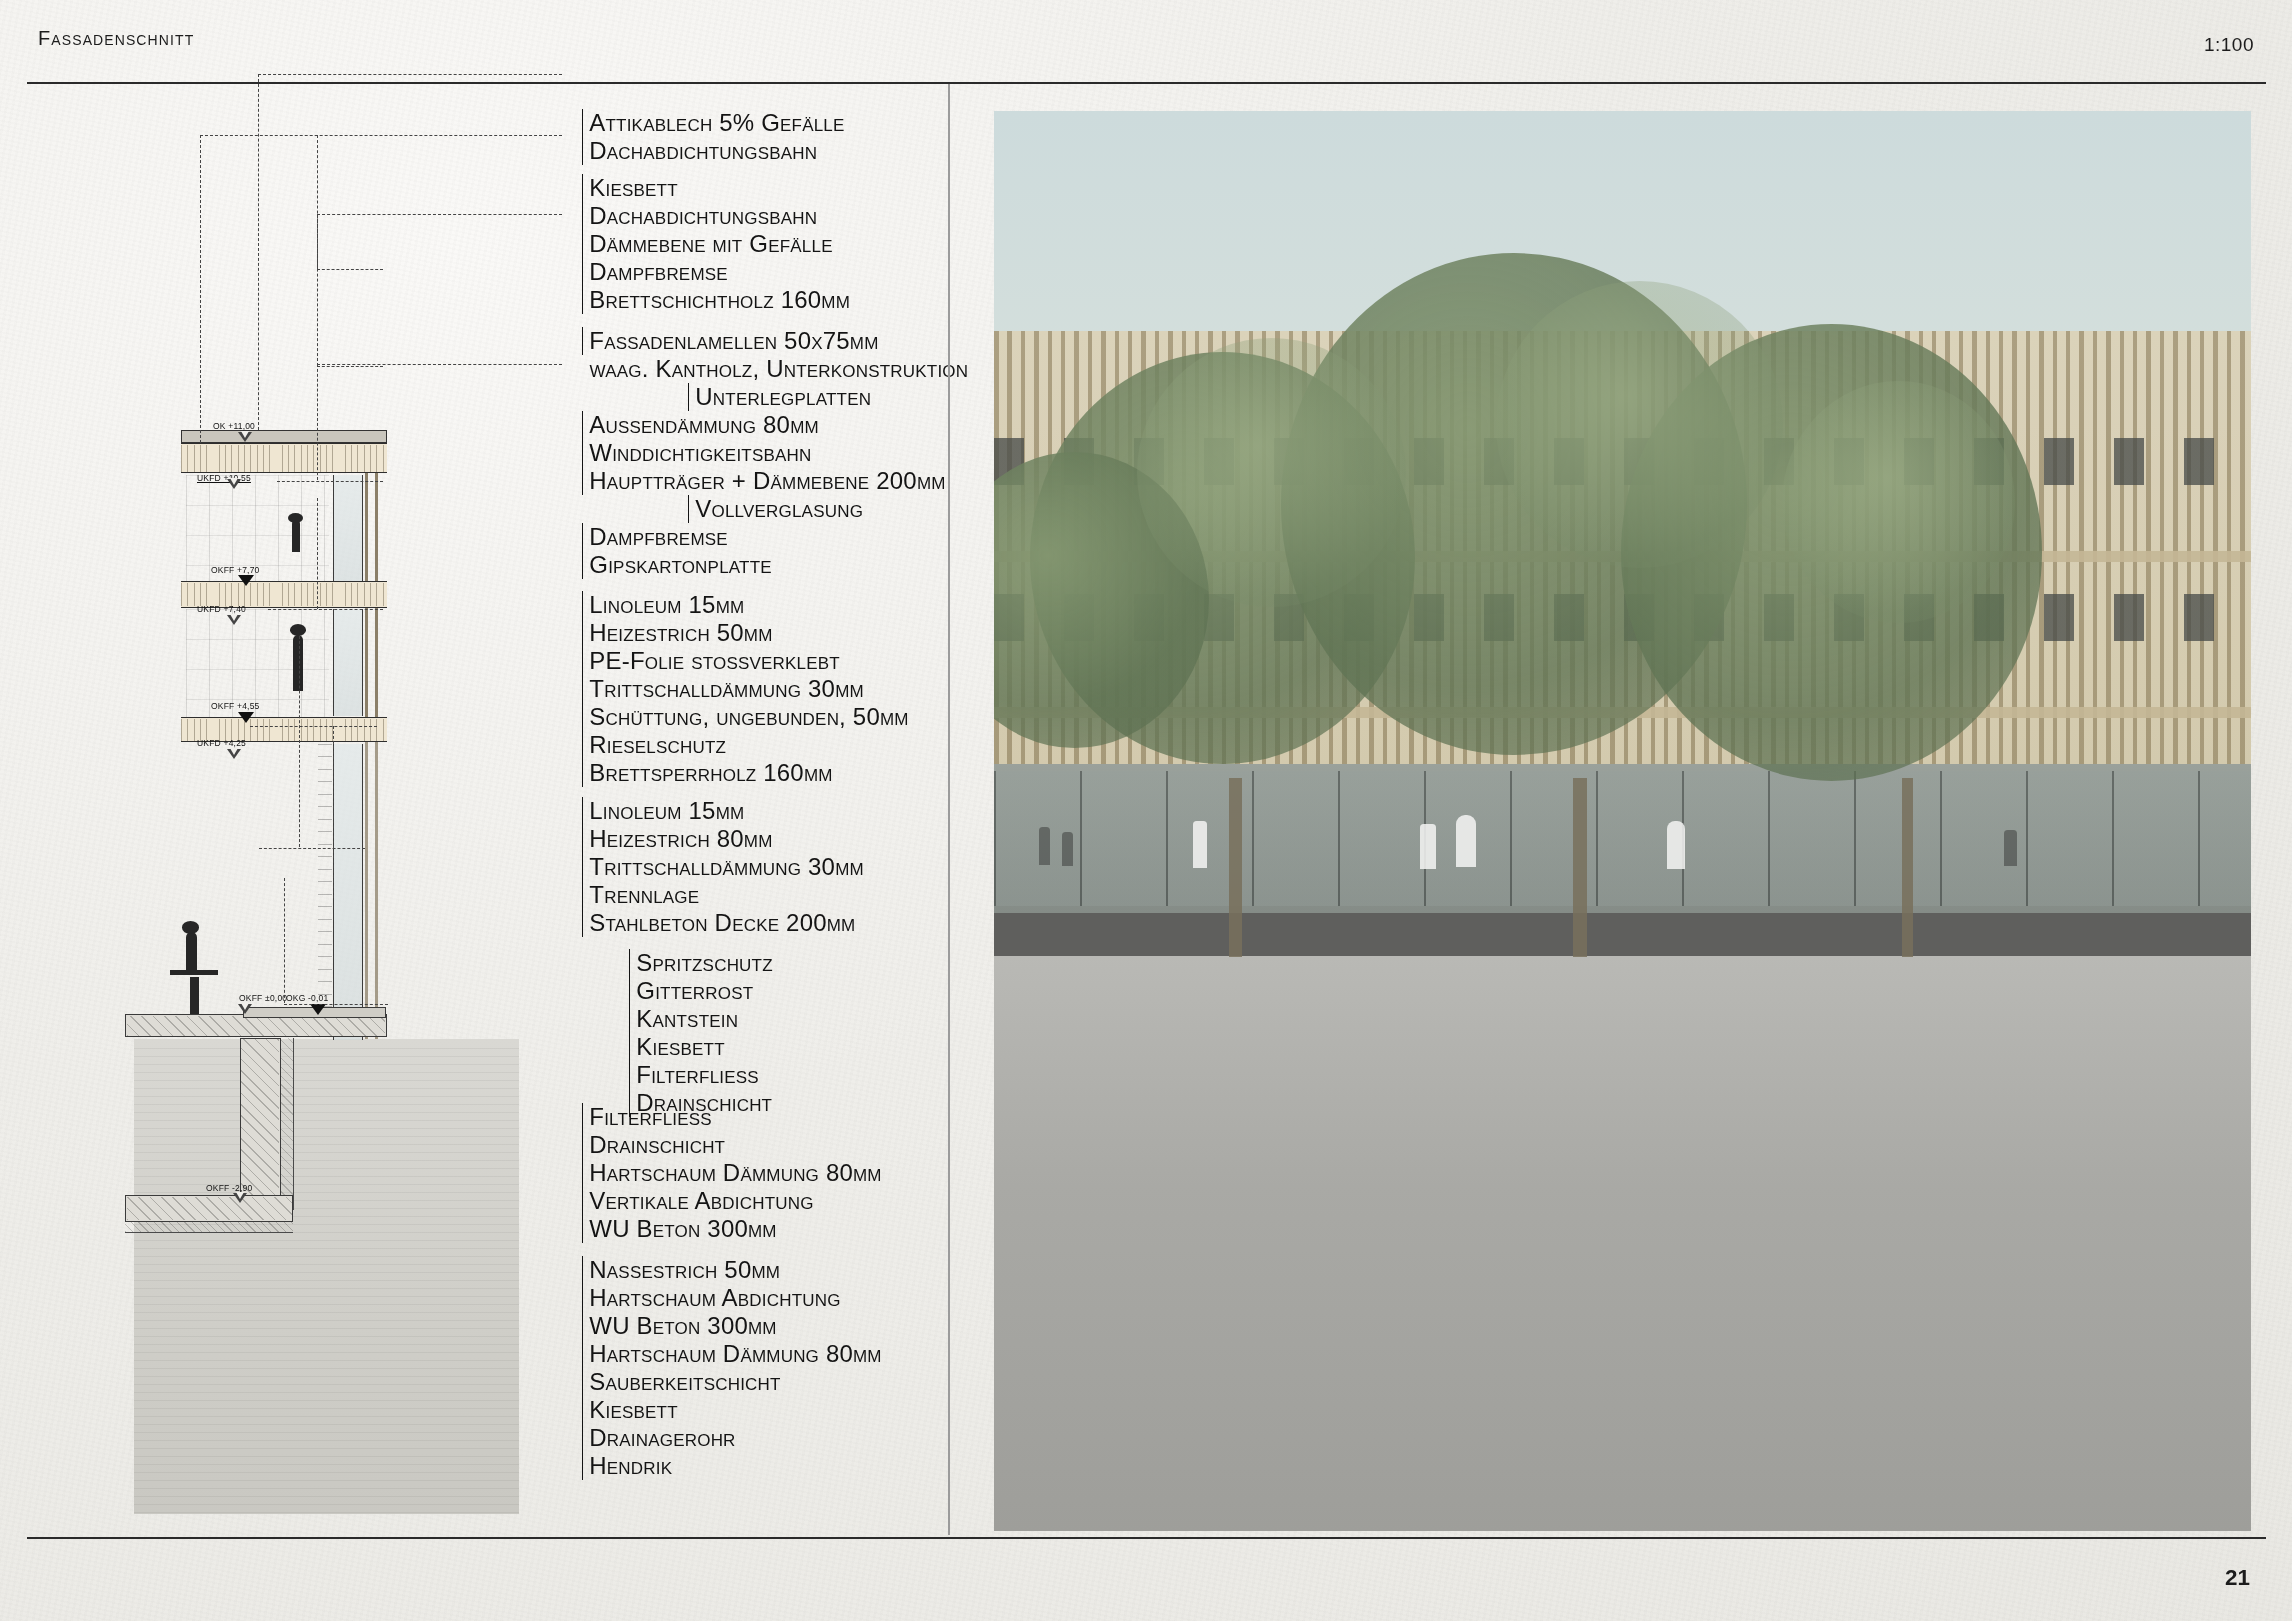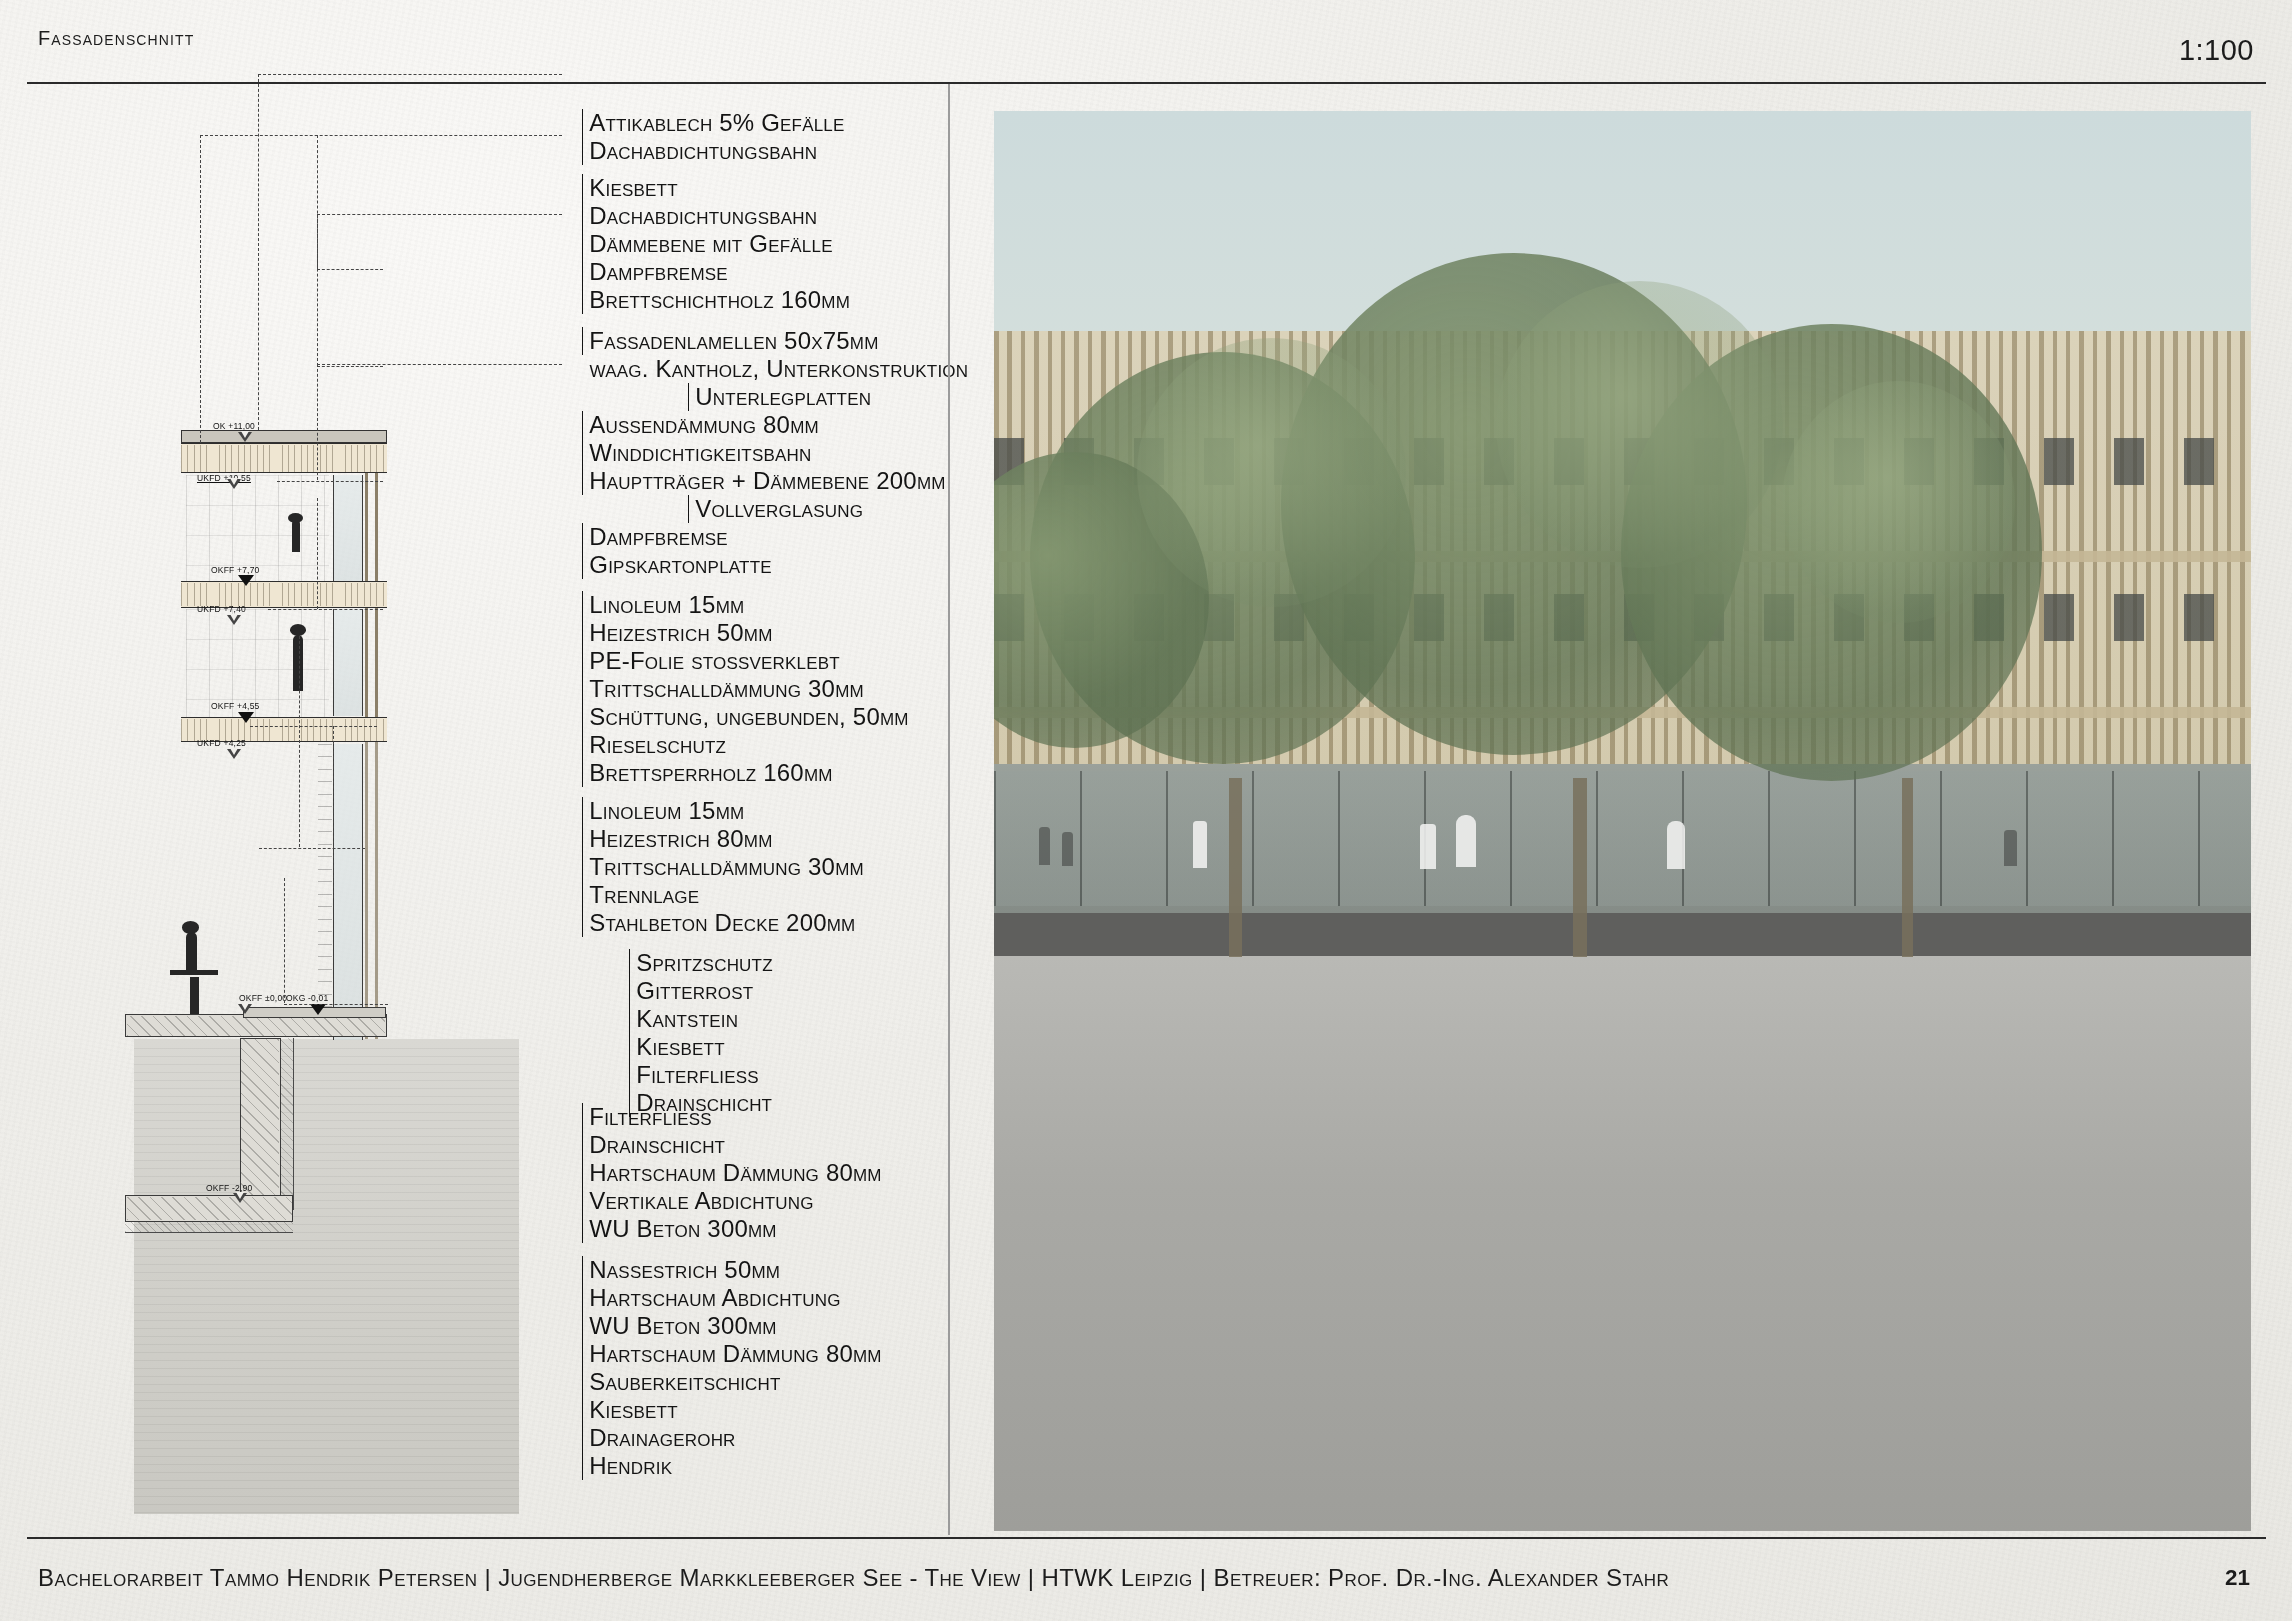--- a/index.html
+++ b/index.html
@@ -30,21 +30,21 @@
   }
   .header-title {
     position: absolute; left: 38px; top: 27px;
     font-size: 20px; letter-spacing: 1.1px;
     color: #1c1c1c;
     font-variant: small-caps;
     text-transform: capitalize;
   }
   .header-scale {
     position: absolute; right: 39px; top: 34px;
-    font-size: 29px; color: #1c1c1c; letter-spacing: 0.5px;
+    font-size: 19px; color: #1c1c1c; letter-spacing: 0.5px;
   }
   .rule-top {
     position: absolute; left: 27px; top: 82px; width: 2239px; height: 1.8px;
     background: #2a2a2a;
   }
 
   
   .rule-bottom {
     position: absolute; left: 27px; bottom: 82px; width: 2239px; height: 1.8px;
     background: #2a2a2a;
@@ -438,16 +438,15 @@
     <div class="tree" style="left:36px; top:17%; width:385px; height:412px;"></div>
     <div class="tree" style="left:287px; top:10%; width:466px; height:502px;"></div>
     <div class="tree" style="left:627px; top:15%; width:421px; height:457px;"></div>
     <div class="tree" style="left:-54px; top:24%; width:269px; height:296px;"></div>
     <div class="tree-hi" style="left:143px; top:16%; width:269px; height:269px;"></div>
     <div class="tree-hi" style="left:502px; top:12%; width:287px; height:287px;"></div>
     <div class="tree-hi" style="left:788px; top:19%; width:233px; height:242px;"></div>
   </div>
 
   <div class="rule-bottom"></div>
-  <div class="footer-text">Bachelorarbeit Tammo Hendrik Petersen | Jugendherberge Markkleeberger See - The View | HTWK Leipzig | Betreuer: Prof. Dr.-Ing. Alexander Stahr</div>
   <div class="footer-page">21</div>
 </div>
 
 
 </body></html>

